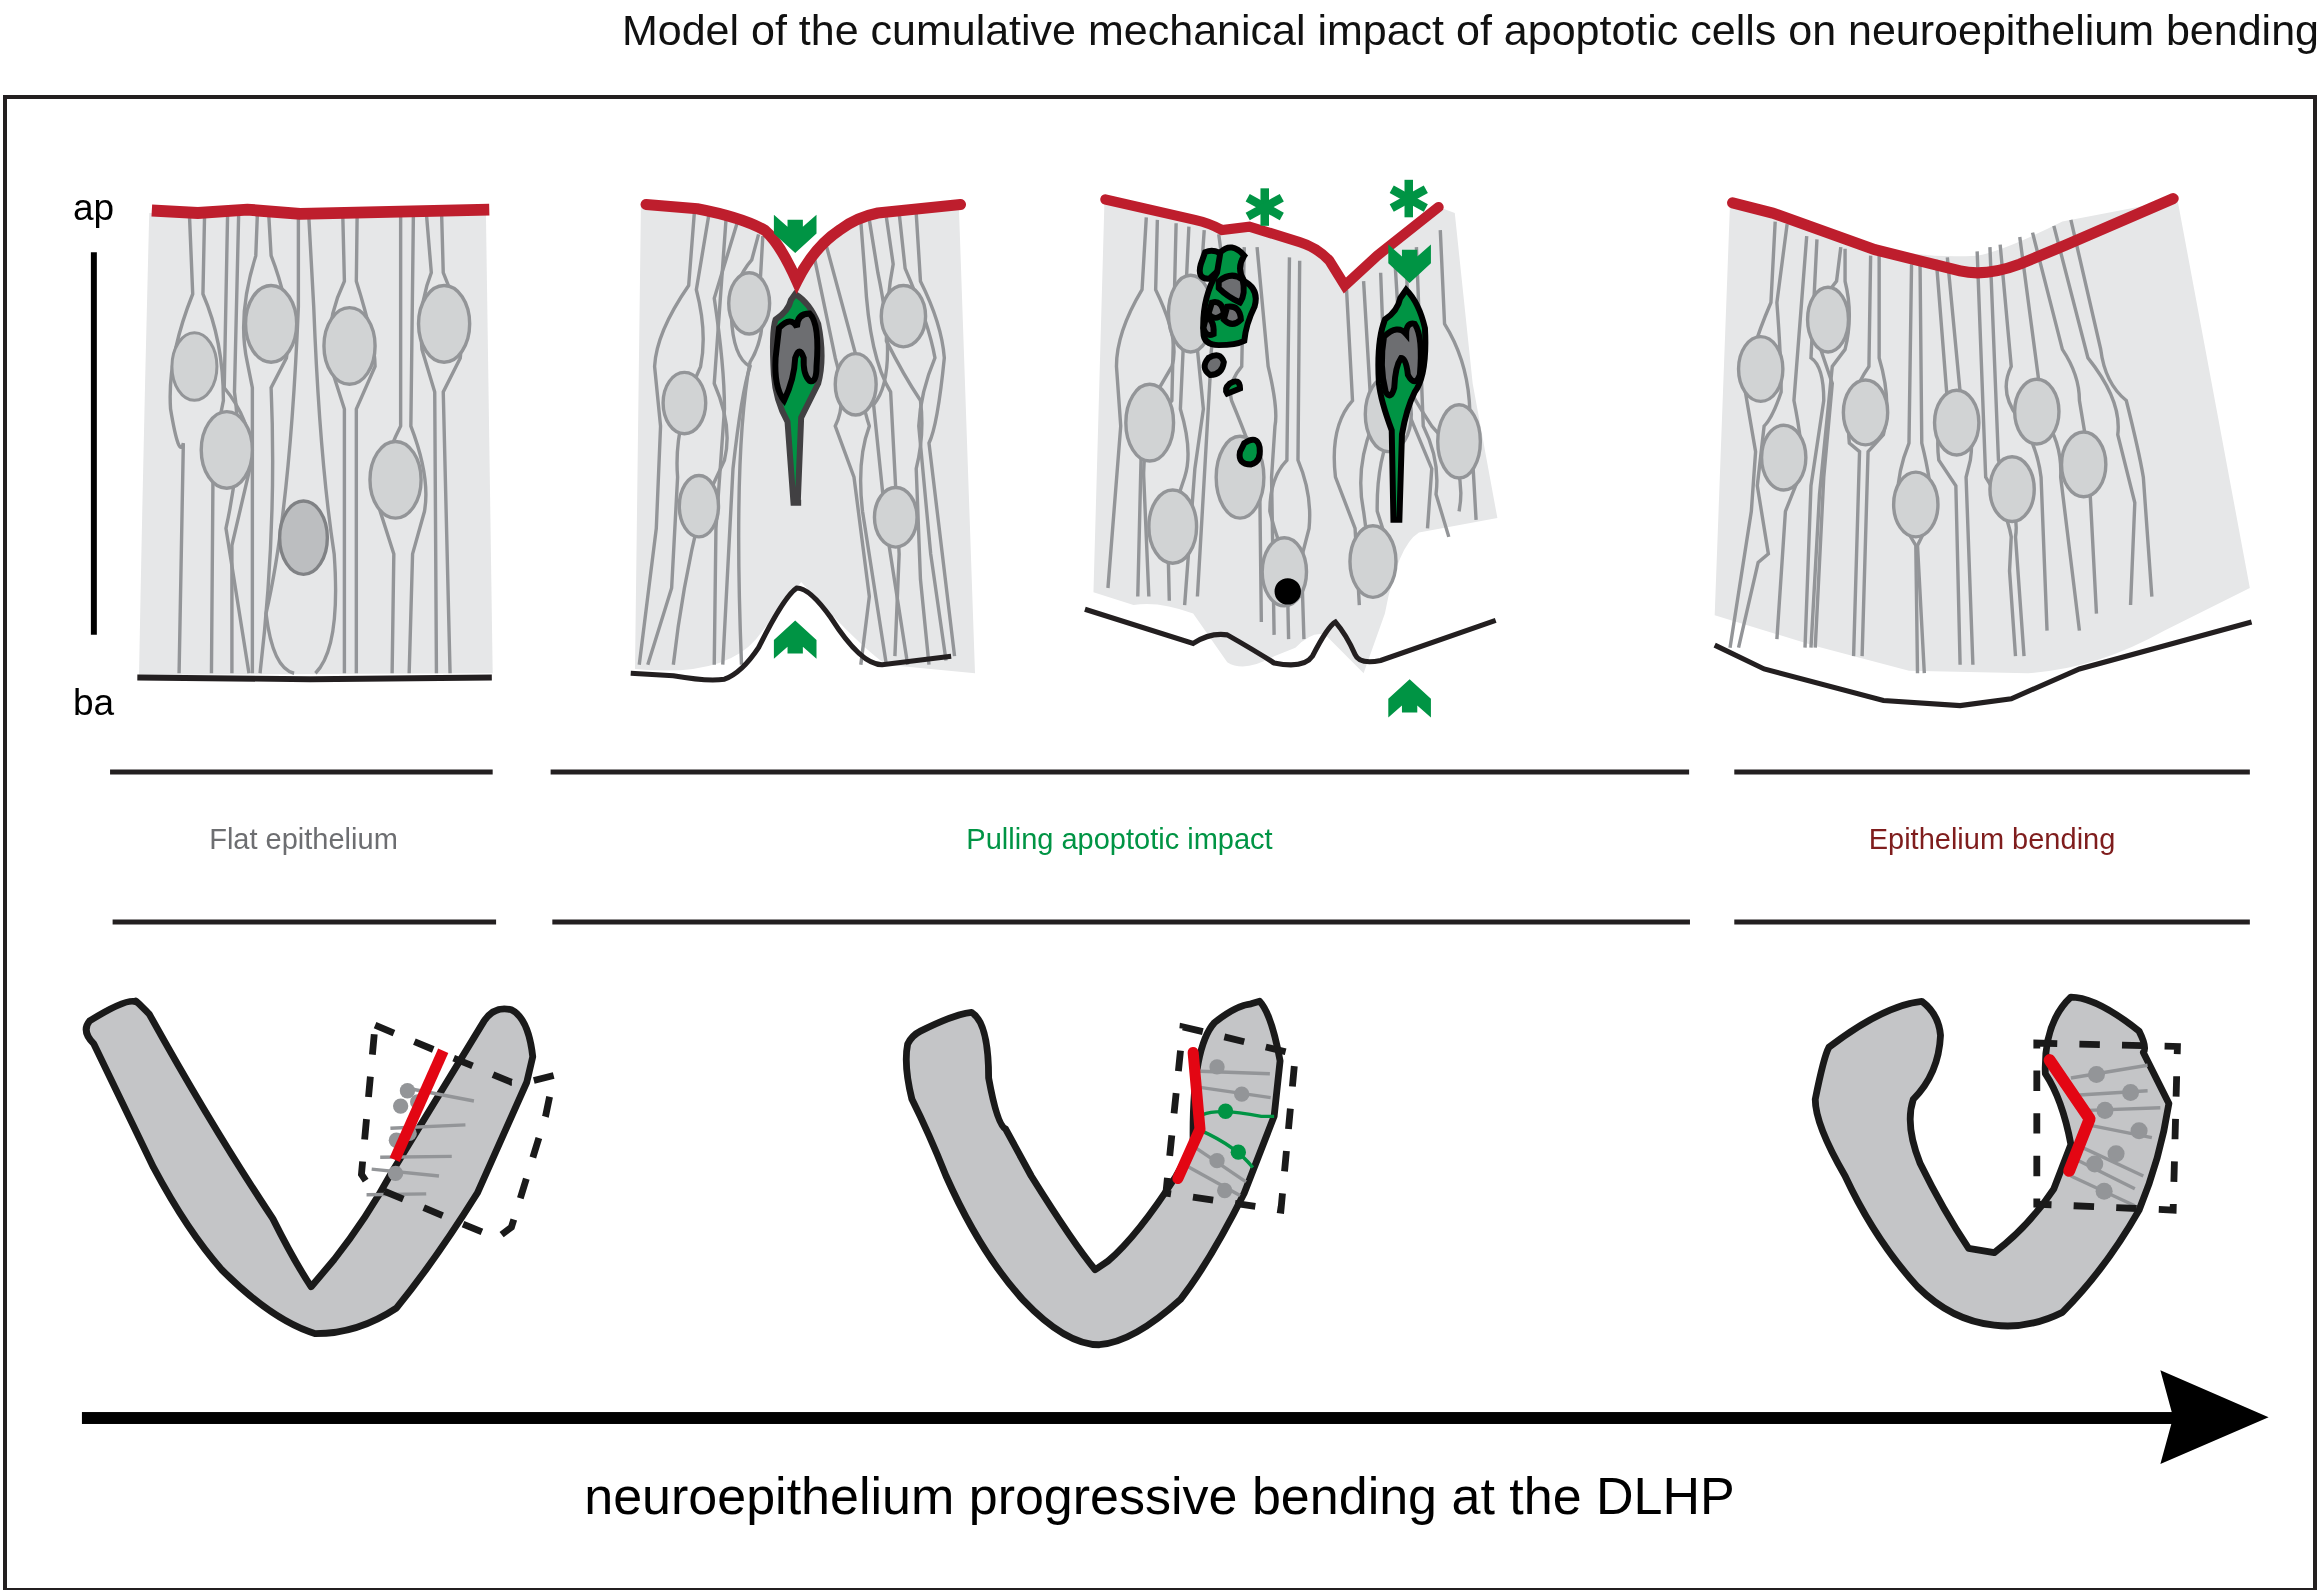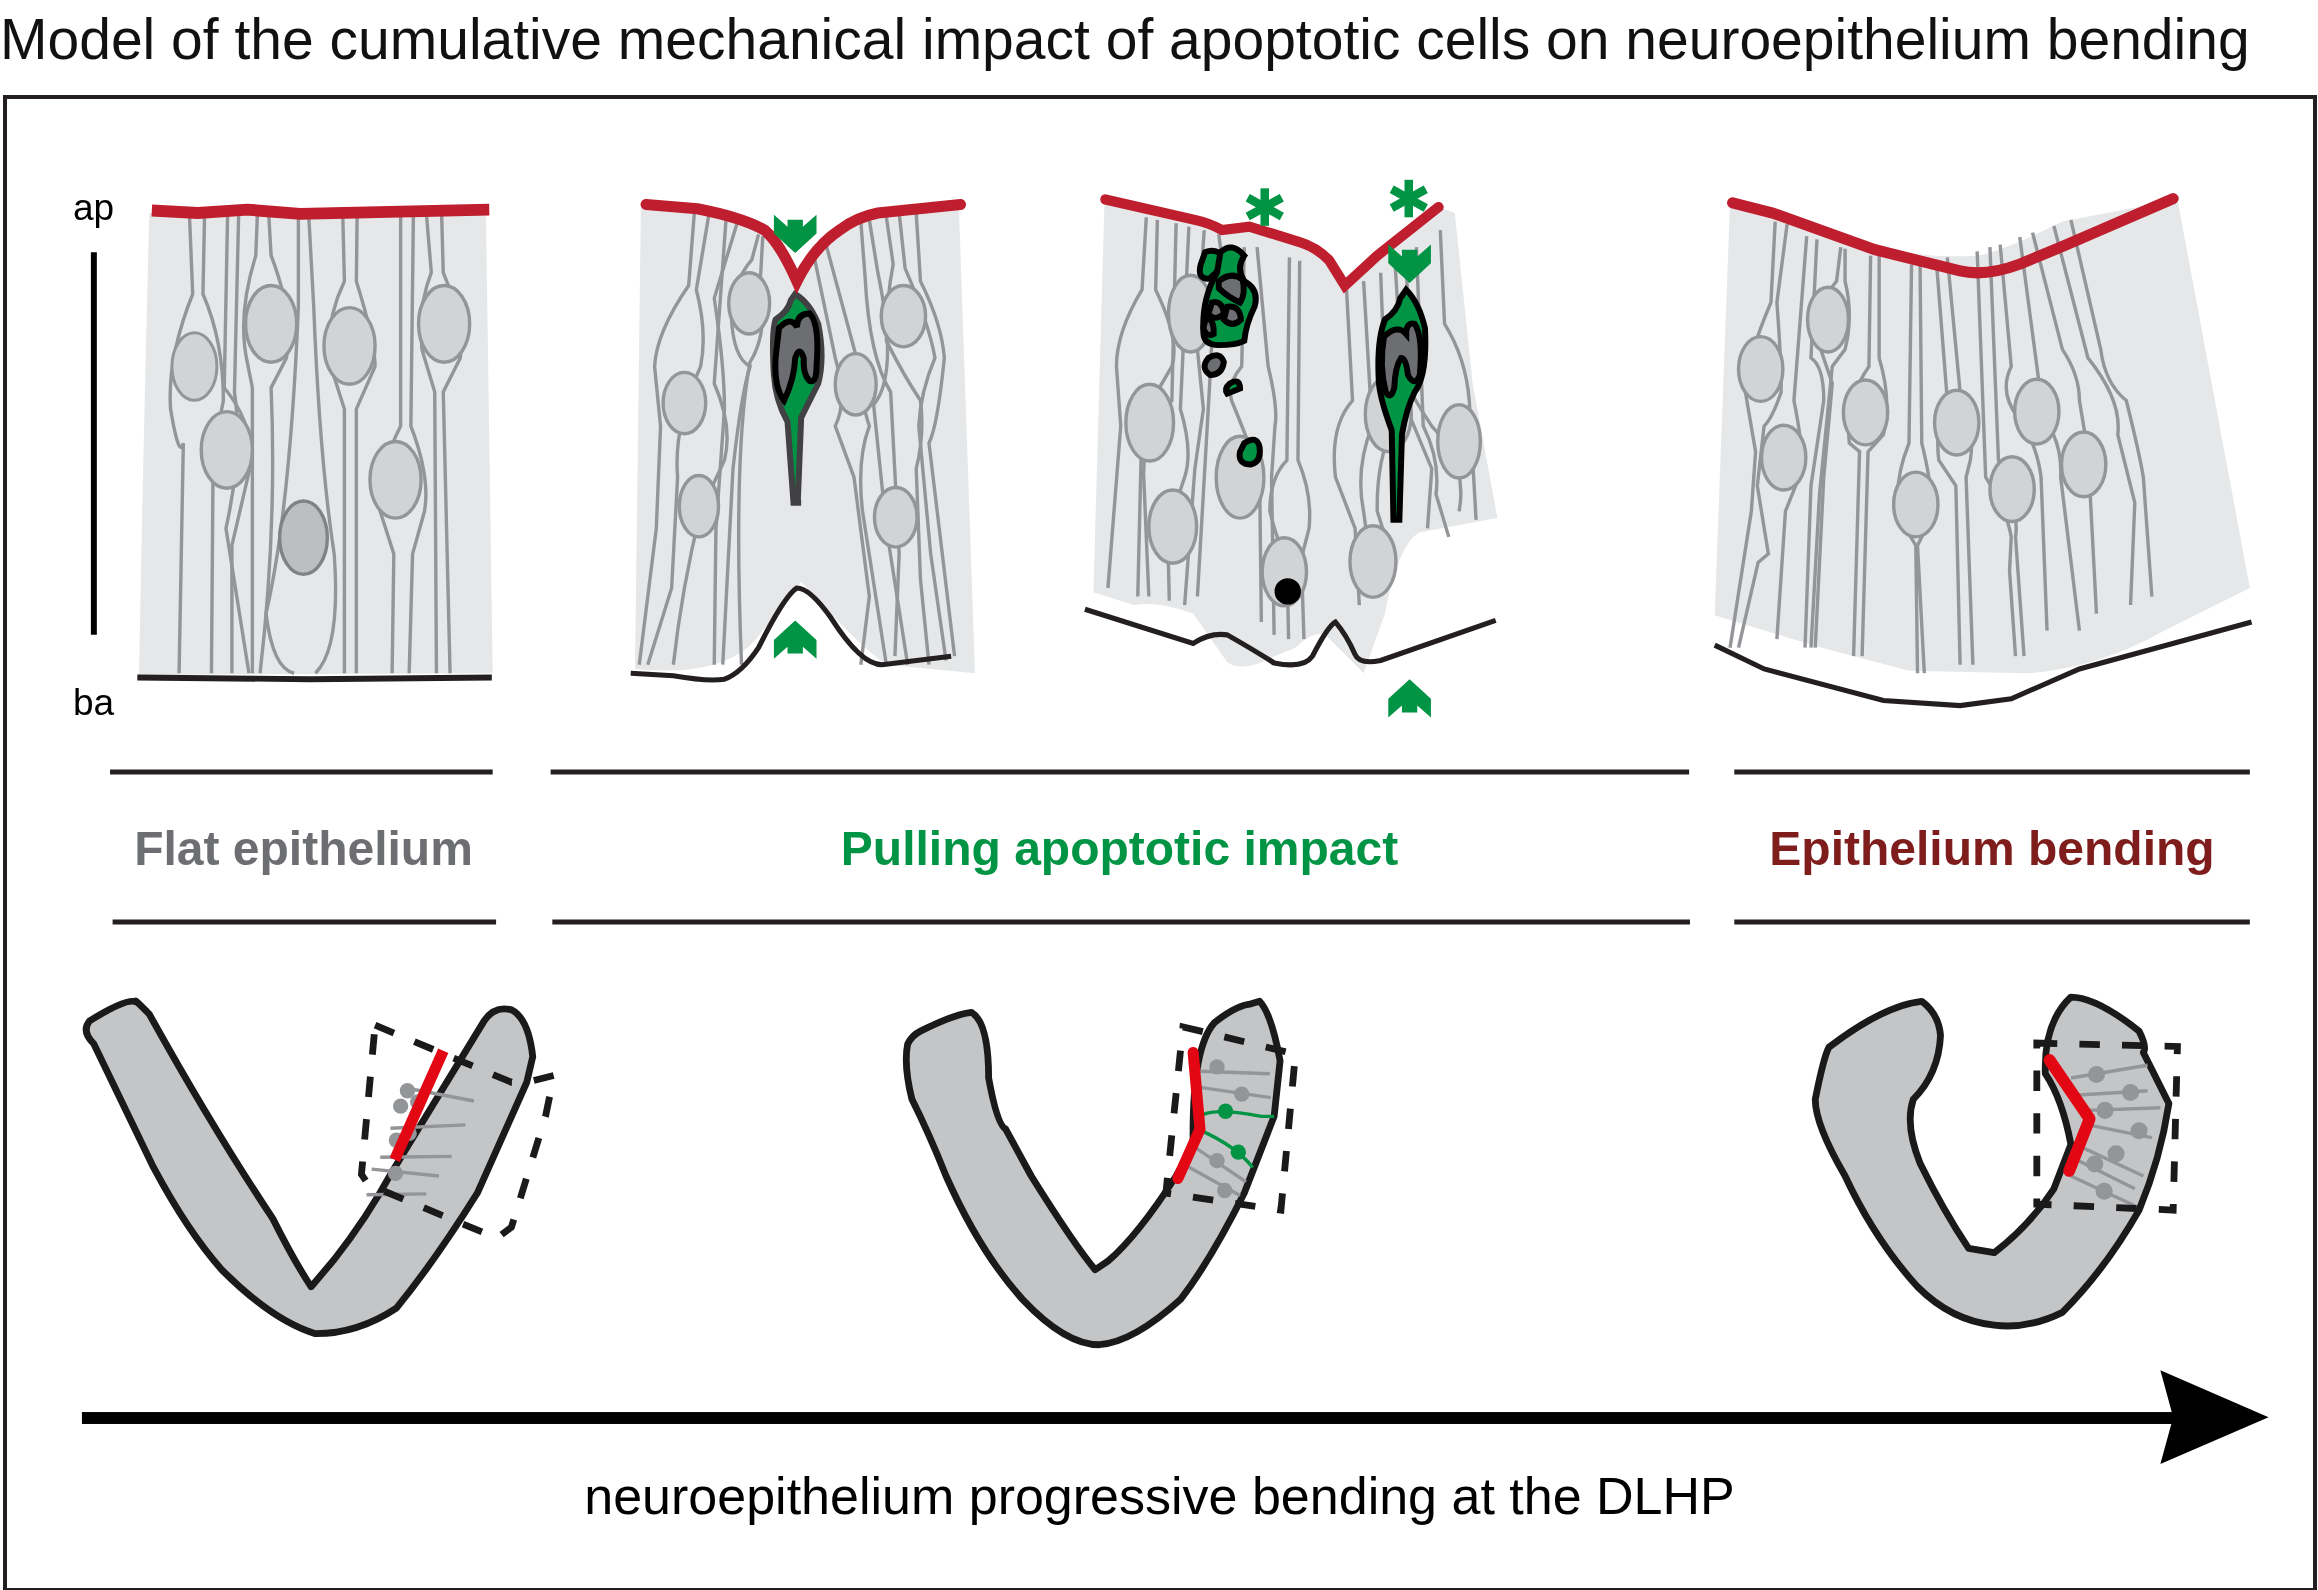--- a/index.html
+++ b/index.html
@@ -1,25 +1,25 @@
 <!DOCTYPE html>
 <html style="font-size:13.6px"><head>
   <meta charset="utf-8">
   <style>
     html, body { margin: 0; padding: 0; background: #ffffff; }
     body { width: 2319px; height: 1591px; position: relative; overflow: hidden;
            font-family: "Liberation Sans", sans-serif; }
-    .title { position: absolute; left: 0; top: 5.1px; width: 2319px; text-align: left;
-             font-size: 57px; color: #111111; letter-spacing: 0px; line-height: 1.2; }
+    .title { position: absolute; left: 0; top: 5.1px; width: 2319px; text-align: right;
+             font-size: 43px; color: #111111; letter-spacing: 0px; line-height: 1.2; }
     .frame { position: absolute; left: 2.6px; top: 95px; width: 2306px; height: 1489px;
              border: 4.3px solid #231f20; box-sizing: content-box; }
     svg.art { position: absolute; left: 0; top: 0; }
     .lbl { position: absolute; font-size: 37px; line-height: 1; }
     .axis-lbl { color: #000000; font-size: 37px; }
-    .stage-lbl { font-size: 48px; text-align: center; font-weight: bold; }
+    .stage-lbl { font-size: 29px; text-align: center; }
     .stage-flat { color: #6d6e71; }
     .stage-pull { color: #009444; }
     .stage-bend { color: #7f1d1d; }
     .bottom-lbl { position: absolute; left: 0; width: 2319px; top: 1466px; text-align: center;
                   font-size: 52px; color: #000000; }
   </style>
 </head>
 <body>
 
 <div class="title">Model of the cumulative mechanical impact of apoptotic cells on neuroepithelium bending</div>

